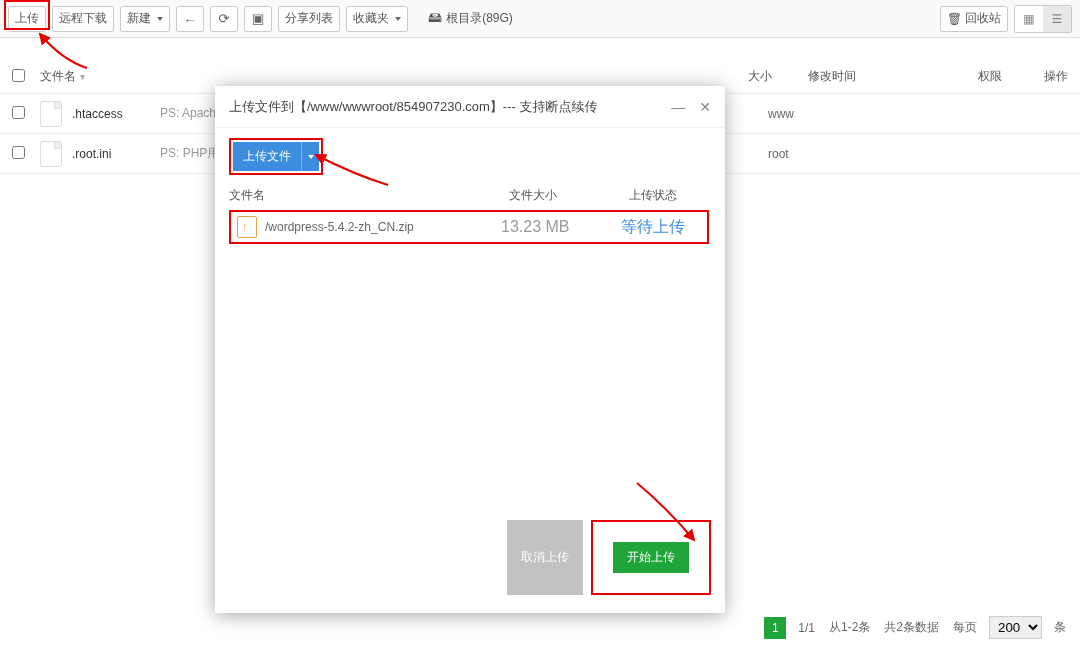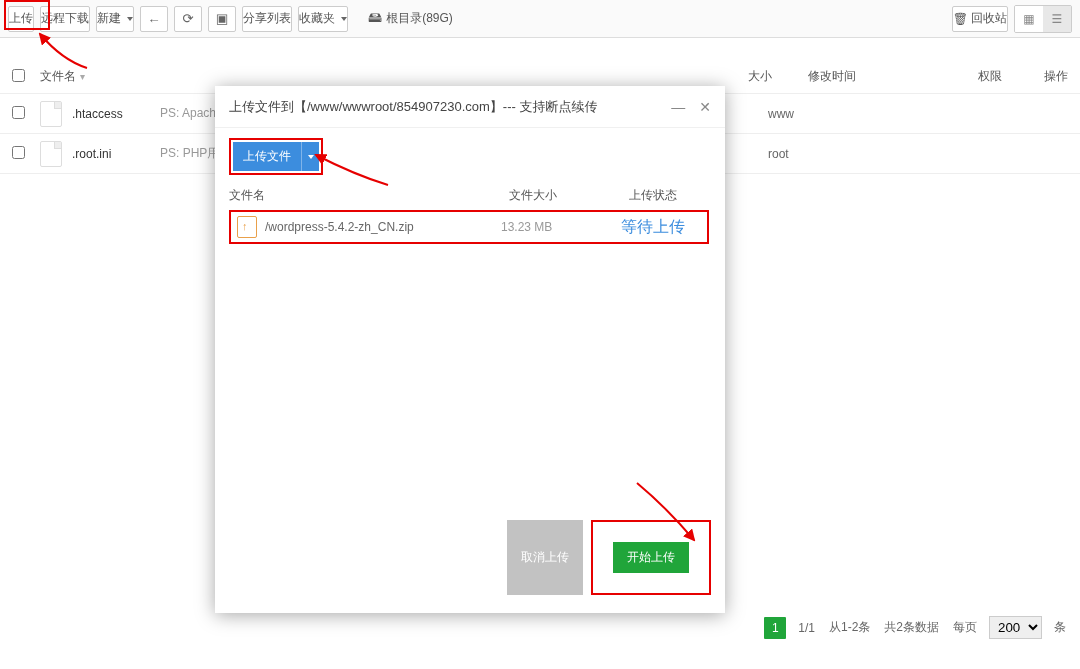--- a/index.html
+++ b/index.html
@@ -1,20 +1,20 @@
 <!DOCTYPE html>
 <html><head>
 <meta charset="utf-8">
 <style>
 * { box-sizing: border-box; margin: 0; padding: 0; }
 body { font-family: "Microsoft YaHei", Arial, sans-serif; font-size: 12px; color: #666; background: #fff; width: 1080px; height: 669px; position: relative; overflow: hidden; }
 
 
 .toolbar { height: 38px; border-bottom: 1px solid #ddd; display: flex; align-items: center; padding: 0 8px; gap: 6px; background: #fafafa; }
-.tb-btn { border: 1px solid #ccc; background: #fff; padding: 4px 0; font-size: 12px; color: #555; cursor: pointer; border-radius: 2px; display: flex; align-items: center; gap: 3px; height: 26px; }
+.tb-btn { border: 1px solid #ccc; background: #fff; padding: 4px 6px; font-size: 12px; color: #555; cursor: pointer; border-radius: 2px; display: flex; align-items: center; gap: 3px; height: 26px; }
 .tb-icon-btn { border: 1px solid #ccc; background: #fff; width: 28px; height: 26px; display: flex; align-items: center; justify-content: center; cursor: pointer; border-radius: 2px; color: #666; }
 .caret-down::after { content: ""; display: inline-block; border-top: 4px solid #666; border-left: 3px solid transparent; border-right: 3px solid transparent; margin-left: 3px; }
 .breadcrumb { margin-left: 14px; display: flex; align-items: center; gap: 4px; color: #555; }
 .breadcrumb-icon { font-size: 14px; }
 .toolbar-right { margin-left: auto; display: flex; gap: 6px; align-items: center; }
 .view-group { display: flex; border: 1px solid #ccc; border-radius: 2px; overflow: hidden; }
 .view-btn { width: 28px; height: 26px; display: flex; align-items: center; justify-content: center; cursor: pointer; background: #fff; color: #888; }
 .view-btn.active { background: #e8e8e8; }
 
 
@@ -60,21 +60,21 @@
 
 .upload-cols { display: flex; color: #555; font-size: 12px; padding: 6px 0; }
 .ucol-name { flex: 1; }
 .ucol-size { width: 120px; }
 .ucol-status { width: 80px; }
 
 .upload-row-box { border: 2px solid #e60000; padding: 4px 6px; display: flex; align-items: center; }
 .u-file-icon { width: 20px; height: 22px; background: #fff; border: 1px solid #e9a04a; border-radius: 2px; position: relative; margin-right: 8px; }
 .u-file-icon::after { content: "↑"; color: #e9a04a; font-size: 11px; position: absolute; left: 4px; top: 3px; }
 .u-file-name { flex: 1; color: #666; font-size: 12px; }
-.u-file-size { width: 120px; color: #999; font-size: 12px; }
+.u-file-size { width: 120px; color: #999; font-size: 16px; }
 .u-file-status { width: 80px; color: #3c8dde; font-size: 16px; }
 
 .modal-foot { padding: 12px 14px 18px; display: flex; justify-content: flex-end; gap: 8px; }
 .btn-cancel { background: #c2c2c2; color: #fff; border: none; padding: 12px 14px; font-size: 12px; cursor: pointer; }
 .btn-start-wrap { border: 2px solid #e60000; padding: 20px; }
 .btn-start { background: #20a53a; color: #fff; border: none; padding: 7px 14px; font-size: 12px; cursor: pointer; }
 .red-arrow-3 { position: absolute; left: 632px; top: 478px; z-index: 110; }
 
 input[type=checkbox] { width: 13px; height: 13px; }
 

